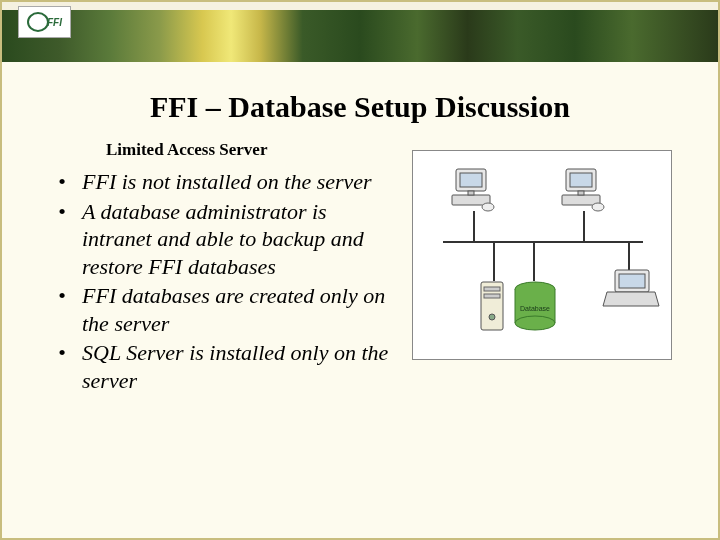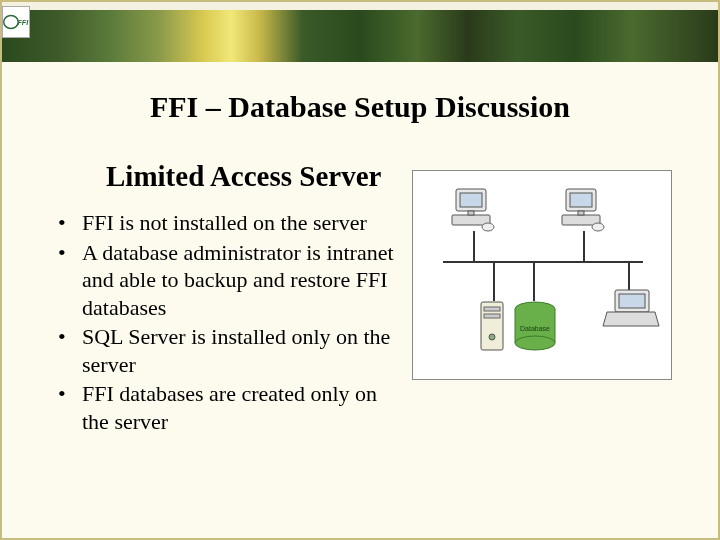--- a/index.html
+++ b/index.html
@@ -16,55 +16,56 @@
     background: linear-gradient(to bottom, #f5f1e0 0 8px, transparent 8px),
                 linear-gradient(to right,
                   #2a4a1e 0%, #3e5a2a 8%, #5a7a3a 15%, #8a9a4a 22%,
                   #d8c850 28%, #f0e878 32%, #c8b84a 36%, #3a5a28 42%,
                   #2a4a1e 50%, #4a6a2e 58%, #2a3a1a 65%, #3a5a28 72%,
                   #2a4a1e 80%, #4a6a2e 88%, #2a3a1a 100%);
     display: flex;
     align-items: flex-start;
   }
   .logo-box {
-    width: 28px;
+    width: 53px;
     height: 32px;
     background: #fff;
     border: 1px solid #aaa;
-    margin: 4px 0 0 0;
+    margin: 4px 0 0 16px;
     display: flex;
     align-items: center;
     justify-content: center;
   }
   .logo-box svg { display: block; }
   .slide-body {
     padding: 28px 36px 20px 36px;
   }
   .slide-title {
     text-align: center;
     font-size: 30px;
     font-weight: bold;
-    margin-bottom: 36px;
+    margin-bottom: 16px;
     color: #000;
   }
   .content-row {
     display: flex;
     gap: 18px;
   }
   .text-col { flex: 1 1 55%; }
   .img-col { flex: 0 0 270px; padding-top: 10px; }
   .subtitle {
-    font-size: 29px;
+    font-size: 17px;
     font-weight: bold;
     margin-left: 68px;
-    margin-bottom: 16px;
+    margin-bottom: 8px;
   }
   ul.bullets {
     list-style: none;
     padding-left: 20px;
+    font-style: italic;
   }
   ul.bullets li {
     font-size: 22px;
     line-height: 1.25;
     padding-left: 24px;
     position: relative;
     margin-bottom: 2px;
   }
   ul.bullets li::before {
     content: '•';
@@ -98,22 +99,22 @@
 
 <div class="slide-body">
   <h1 class="slide-title">FFI – Database Setup Discussion</h1>
 
   <div class="content-row">
     <div class="text-col">
       <div class="subtitle">Limited Access Server</div>
       <ul class="bullets">
         <li>FFI is not installed on the server</li>
         <li>A database administrator is intranet and able to backup and restore FFI databases</li>
+        <li>FFI databases are created only on the server</li>
         <li>SQL Server is installed only on the server</li>
-        <li>FFI databases are created only on the server</li>
       </ul>
     </div>
 
     <div class="img-col">
       <div class="diagram">
 
         <div class="net-h" style="left:30px; top:90px; width:200px;"></div>
         <div class="net-v" style="left:60px; top:60px; height:30px;"></div>
         <div class="net-v" style="left:170px; top:60px; height:30px;"></div>
         <div class="net-v" style="left:215px; top:90px; height:30px;"></div>

